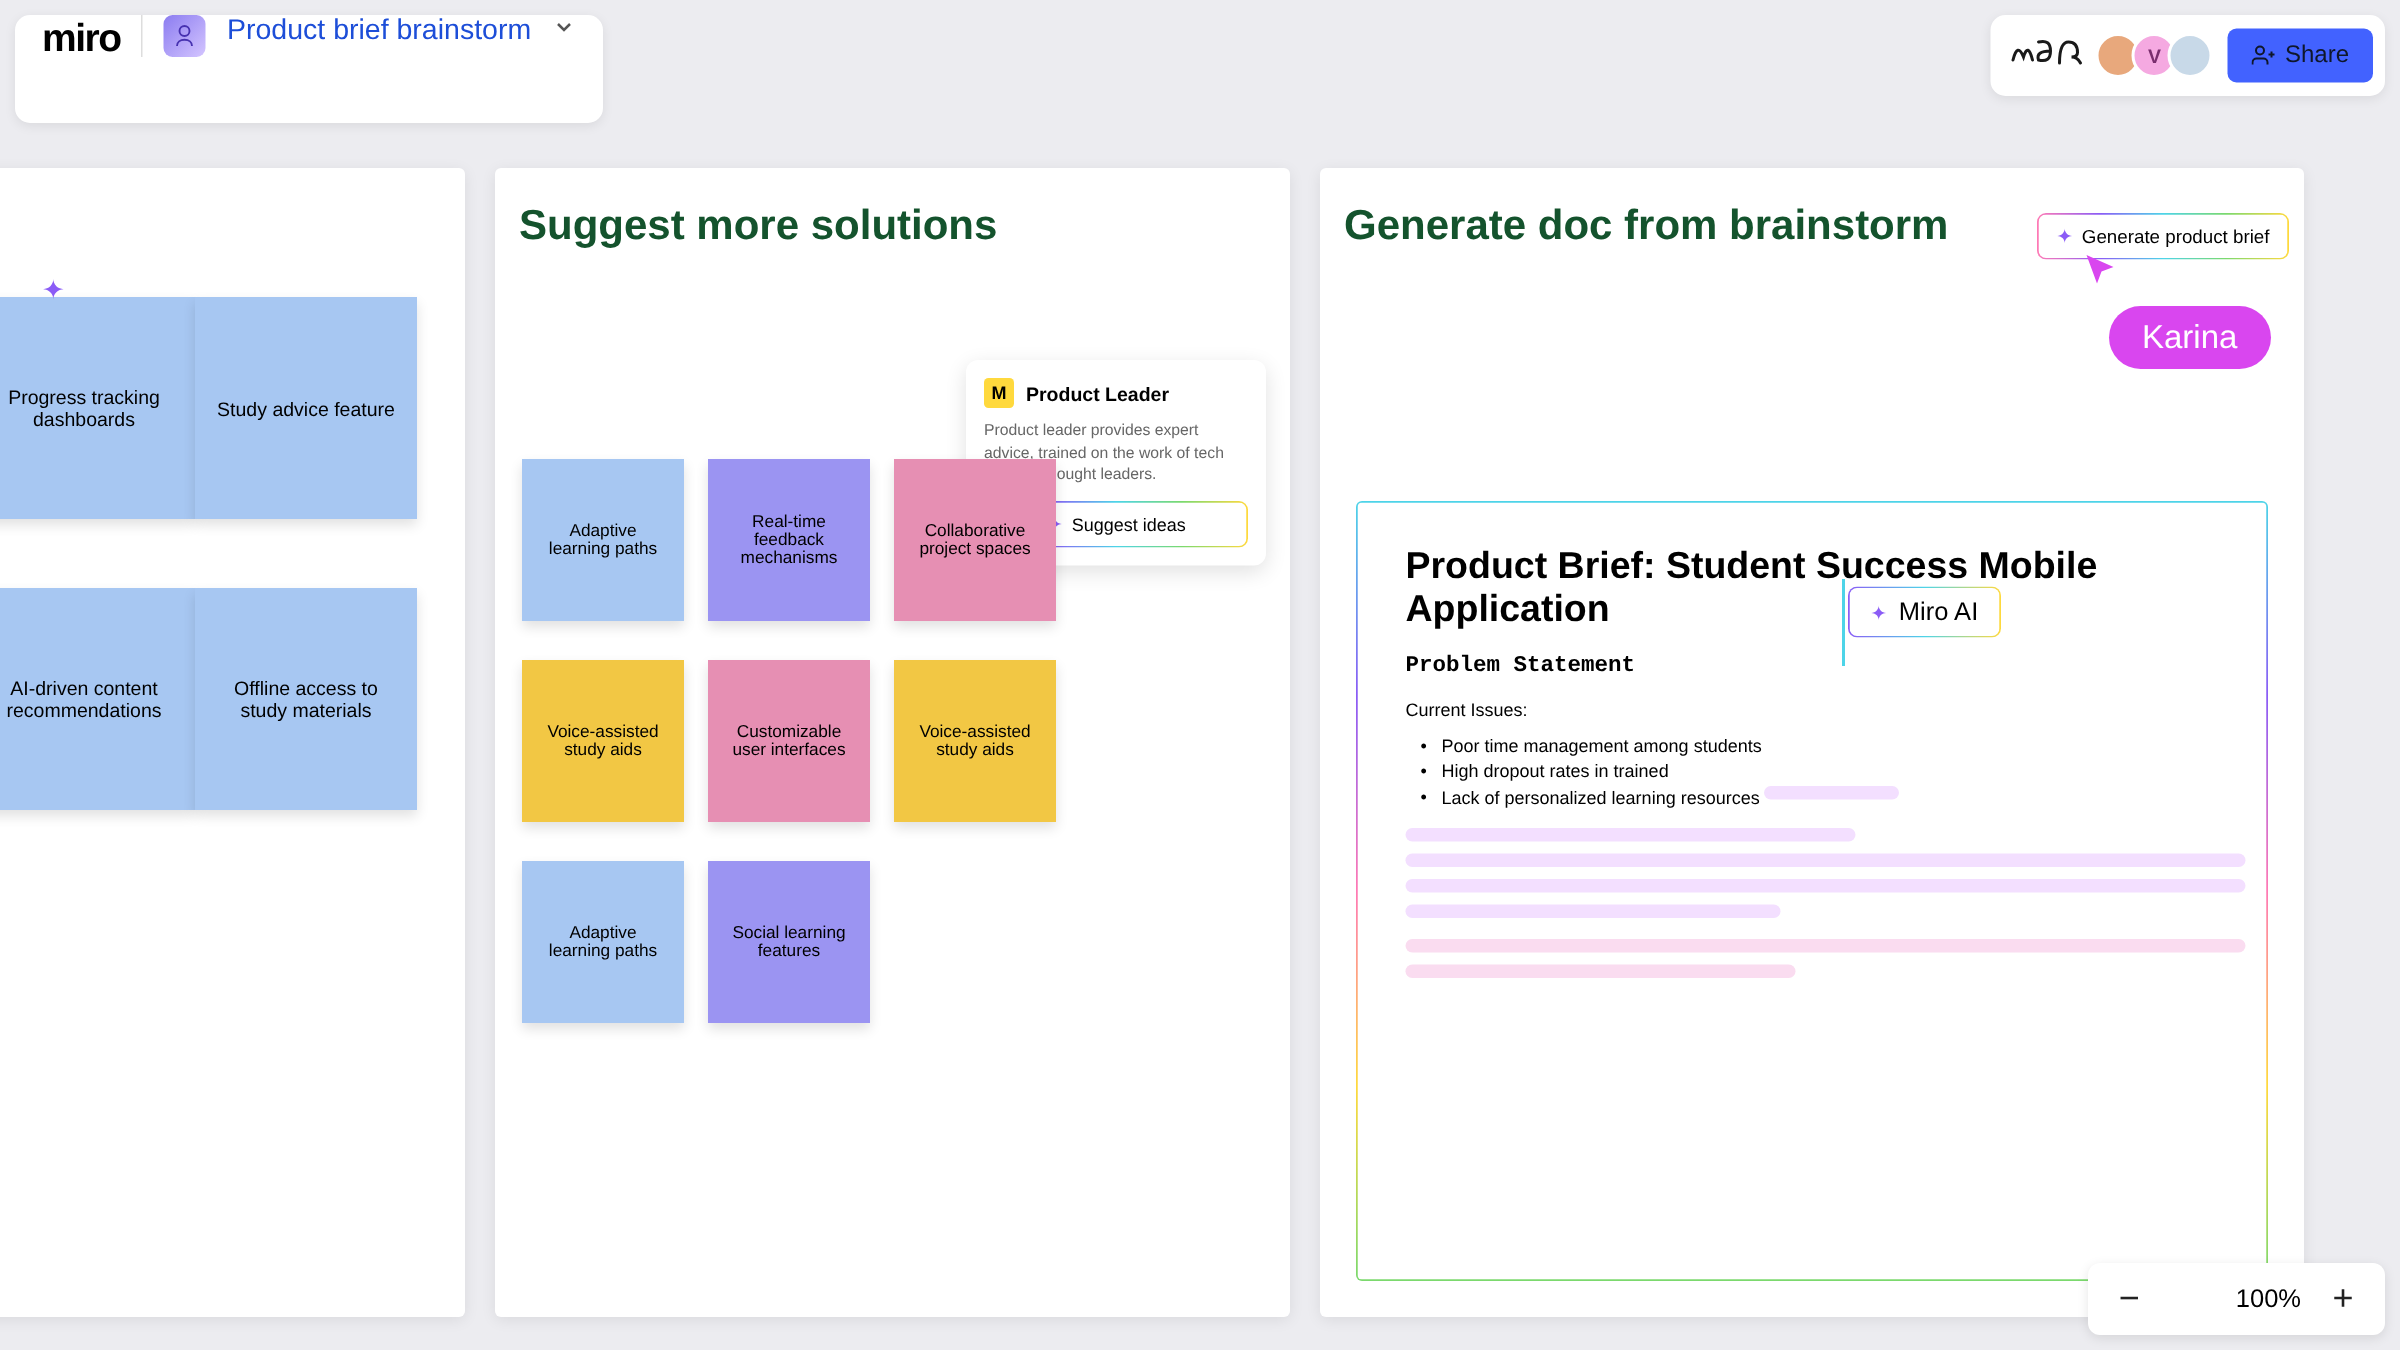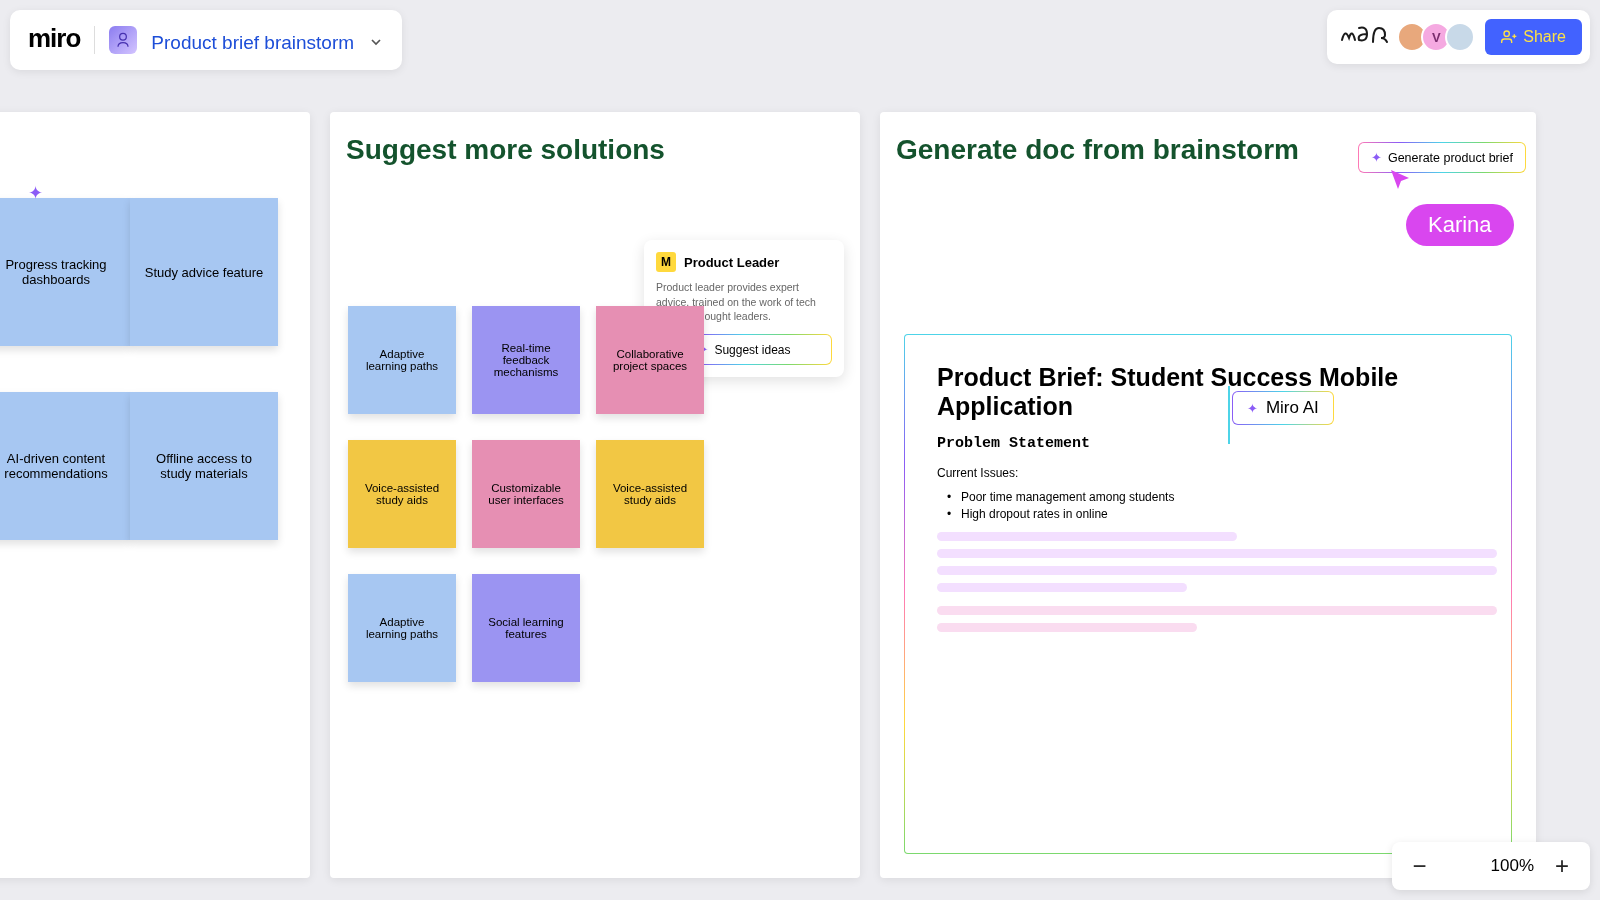--- a/index.html
+++ b/index.html
@@ -1,30 +1,30 @@
 <!DOCTYPE html>
 <html><head>
 <meta charset="utf-8">
 <style>
   * { box-sizing: border-box; margin: 0; padding: 0; }
   html, body { width: 1600px; height: 900px; overflow: hidden; font-family: -apple-system, BlinkMacSystemFont, "Segoe UI", Helvetica, Arial, sans-serif; background: #ECECF0; }
   
   
-  .topbar-left { position: absolute; top: 10px; left: 10px; height: 60px; background: #fff; border-radius: 10px; display: flex; align-items: flex-end; padding: 16px 18px; gap: 14px; box-shadow: 0 2px 8px rgba(0,0,0,0.08); }
+  .topbar-left { position: absolute; top: 10px; left: 10px; height: 72px; background: #fff; border-radius: 10px; display: flex; align-items: flex-start; padding: 0 18px; gap: 14px; box-shadow: 0 2px 8px rgba(0,0,0,0.08); }
   .miro-logo { font-weight: 800; font-size: 26px; letter-spacing: -1px; }
   .vdiv { width: 1px; height: 28px; background: #ddd; }
   .ai-avatar { width: 28px; height: 28px; border-radius: 6px; background: linear-gradient(135deg,#8b7cf0,#d4c5ff); display:flex;align-items:center;justify-content:center;color:#4732b0;font-size:16px; }
   .board-title { font-size: 19px; font-weight: 500; color: #1d4ed8; }
   .chev { color:#555; }
   
   .topbar-right { position: absolute; top: 10px; right: 10px; height: 54px; background:#fff; border-radius:10px; display:flex; align-items:center; padding:0 8px 0 12px; gap:10px; box-shadow:0 2px 8px rgba(0,0,0,0.08); }
   .emoji-reactions { font-size:22px; }
   .avatars { display:flex; align-items:center; }
   .avatar { width:30px; height:30px; border-radius:50%; margin-left:-6px; border:2px solid #fff; display:flex;align-items:center;justify-content:center;font-size:13px;font-weight:600; }
-  .share-btn { background:#4262FF; color:#fde047; border:none; border-radius:6px; padding:9px 16px; font-size:16px; font-weight:500; display:flex; align-items:center; gap:6px; cursor:pointer; }
+  .share-btn { background:#4262FF; color:#0f172a; border:none; border-radius:6px; padding:9px 16px; font-size:16px; font-weight:500; display:flex; align-items:center; gap:6px; cursor:pointer; }
   
   
   .toolbar { position:absolute; left:10px; top:218px; width:56px; background:#fff; border-radius:10px; box-shadow:0 2px 12px rgba(0,0,0,0.12); display:flex; flex-direction:column; align-items:center; padding:10px 0; gap:4px; }
   .toolbar::before { content:""; position:absolute; top:-46px; left:8px; width:40px; height:40px; background:#fff; border-radius:8px; box-shadow:0 2px 8px rgba(0,0,0,0.1); }
   .sparkle-top { position:absolute; top:-36px; left:18px; color:#8b5cf6; font-size:18px; z-index:2; }
   .tool { width:40px; height:40px; display:flex; align-items:center; justify-content:center; border-radius:6px; cursor:pointer; color:#1a1a1a; }
   .tool.active { background:#f0f0f5; }
   .tool svg { width:22px; height:22px; }
   .tool.add { background:#000; color:#fff; border-radius:6px; margin-top:6px; }
   
@@ -237,21 +237,22 @@
   </div>
 
 <div class="frame frame2">
   <div class="frame-title">Generate doc from brainstorm</div>
   <div class="doc">
     <div class="doc-title">Product Brief: Student Success Mobile Application</div>
     <div class="doc-sub">Problem Statement</div>
     <div class="doc-label">Current Issues:</div>
     <ul>
       <li>Poor time management among students</li>
-      <li>High dropout rates in online</li>
+      <li>High dropout rates in trained</li>
+      <li><span>Lack of personalized learning resources</span> <span class="skel sk1" style="display:inline-block;width:90px;vertical-align:middle"></span></li>
     </ul>
     <div style="height:8px"></div>
     <div class="skel sk1" style="width:300px"></div>
     <div class="skel sk1" style="width:560px"></div>
     <div class="skel sk1" style="width:560px"></div>
     <div class="skel sk1" style="width:250px"></div>
     <div style="height:6px"></div>
     <div class="skel sk2" style="width:560px"></div>
     <div class="skel sk2" style="width:260px"></div>
   </div>

